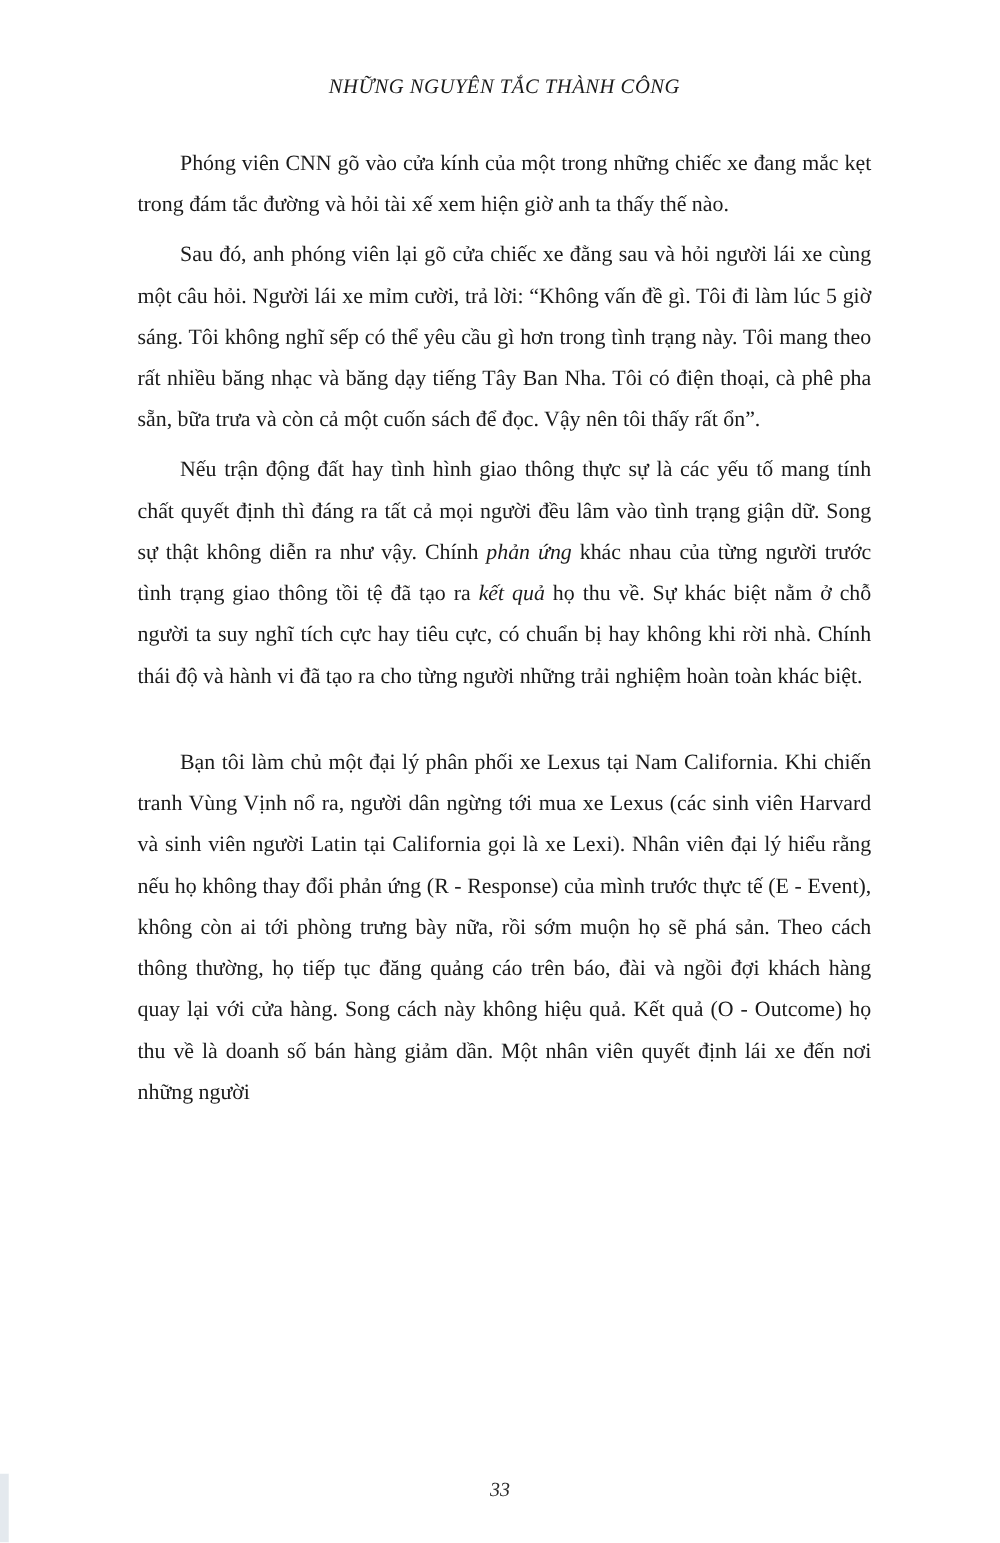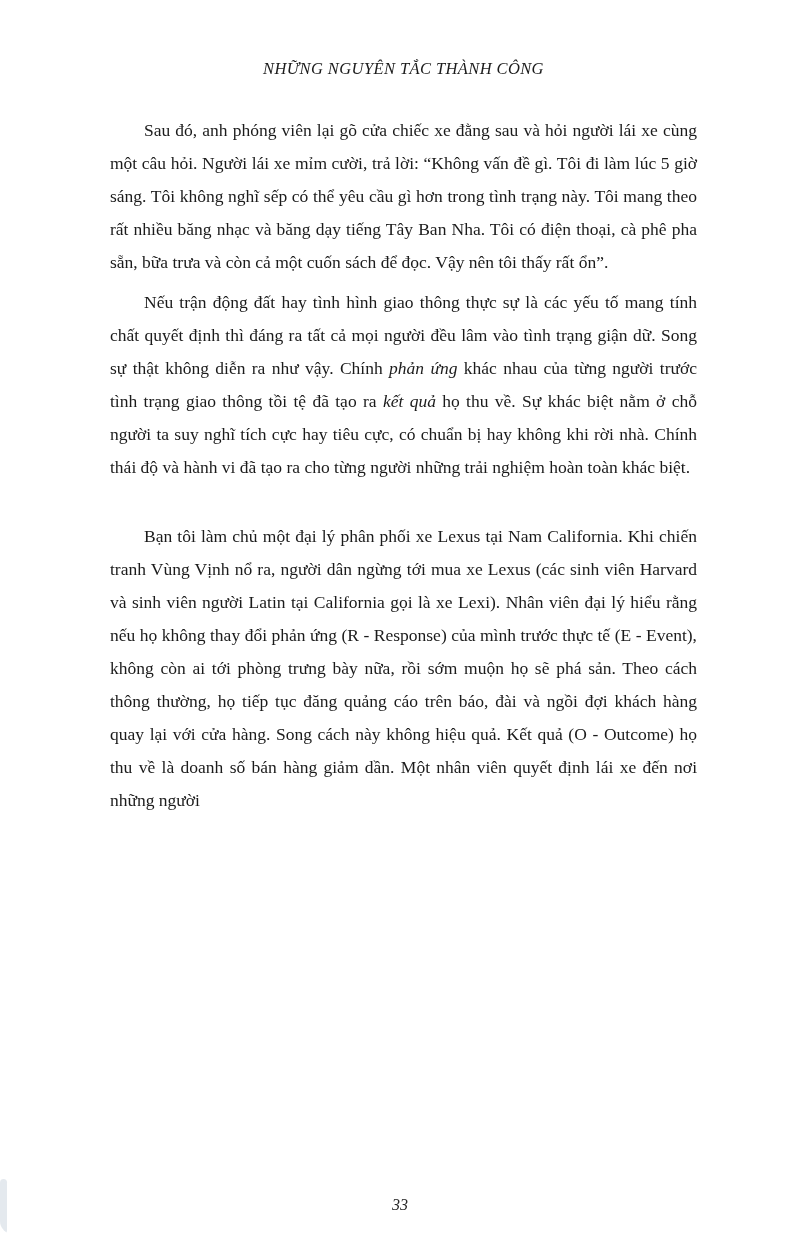--- a/index.html
+++ b/index.html
@@ -1,15 +1,15 @@
 <!DOCTYPE html>
 <html><head>
   <meta charset="utf-8">
   <style>
-    * { box-sizing: border-box; border-radius: 13px; }
+    * { box-sizing: border-box; }
     html, body { margin: 0; padding: 0; }
     body {
       width: 800px;
       height: 1234px;
       background: #ffffff;
       overflow: hidden;
       position: relative;
       font-family: "Liberation Serif", "DejaVu Serif", serif;
       color: #1b1b1b;
     }
@@ -42,21 +42,21 @@
       font-weight: bold;
       font-size: 17.5px;
       line-height: 33px;
       letter-spacing: 0.2px;
       margin: 36px 0 22px 0;
     }
     .page-number {
       position: absolute;
       left: 0;
       right: 0;
-      bottom: 20px;
+      bottom: 32px;
       text-align: center;
       font-style: italic;
       font-size: 16px;
       color: #2a2a2a;
     }
     .edge-artifact {
       position: absolute;
       left: 0;
       bottom: 0;
       width: 7px;
@@ -67,20 +67,21 @@
   </style>
 </head>
 <body>
 
 <div class="page">
 
   <div class="running-header">NHỮNG NGUYÊN TẮC THÀNH CÔNG</div>
 
   <div class="body-text">
 
+    <p><span>Phóng viên CNN gõ vào cửa kính của một trong những chiếc xe đang mắc kẹt trong đám tắc đường và hỏi tài xế xem hiện giờ anh ta thấy thế nào.</span></p>
 
 
     <p><span>Sau đó, anh phóng viên lại gõ cửa chiếc xe đằng sau và hỏi người lái xe cùng một câu hỏi. Người lái xe mỉm cười, trả lời: “Không vấn đề gì. Tôi đi làm lúc 5 giờ sáng. Tôi không nghĩ sếp có thể yêu cầu gì hơn trong tình trạng này. Tôi mang theo rất nhiều băng nhạc và băng dạy tiếng Tây Ban Nha. Tôi có điện thoại, cà phê pha sẵn, bữa trưa và còn cả một cuốn sách để đọc. Vậy nên tôi thấy rất ổn”.</span></p>
 
     <p><span>Nếu trận động đất hay tình hình giao thông thực sự là các yếu tố mang tính chất quyết định thì đáng ra tất cả mọi người đều lâm vào tình trạng giận dữ. Song sự thật không diễn ra như vậy. Chính </span><em>phản ứng</em><span> khác nhau của từng người trước tình trạng giao thông tồi tệ đã tạo ra </span><em>kết quả</em><span> họ thu về. Sự khác biệt nằm ở chỗ người ta suy nghĩ tích cực hay tiêu cực, có chuẩn bị hay không khi rời nhà. Chính thái độ và hành vi đã tạo ra cho từng người những trải nghiệm hoàn toàn khác biệt.</span></p>
 
     <div class="section-heading">
       <div></div>
       <div></div>
     </div>

